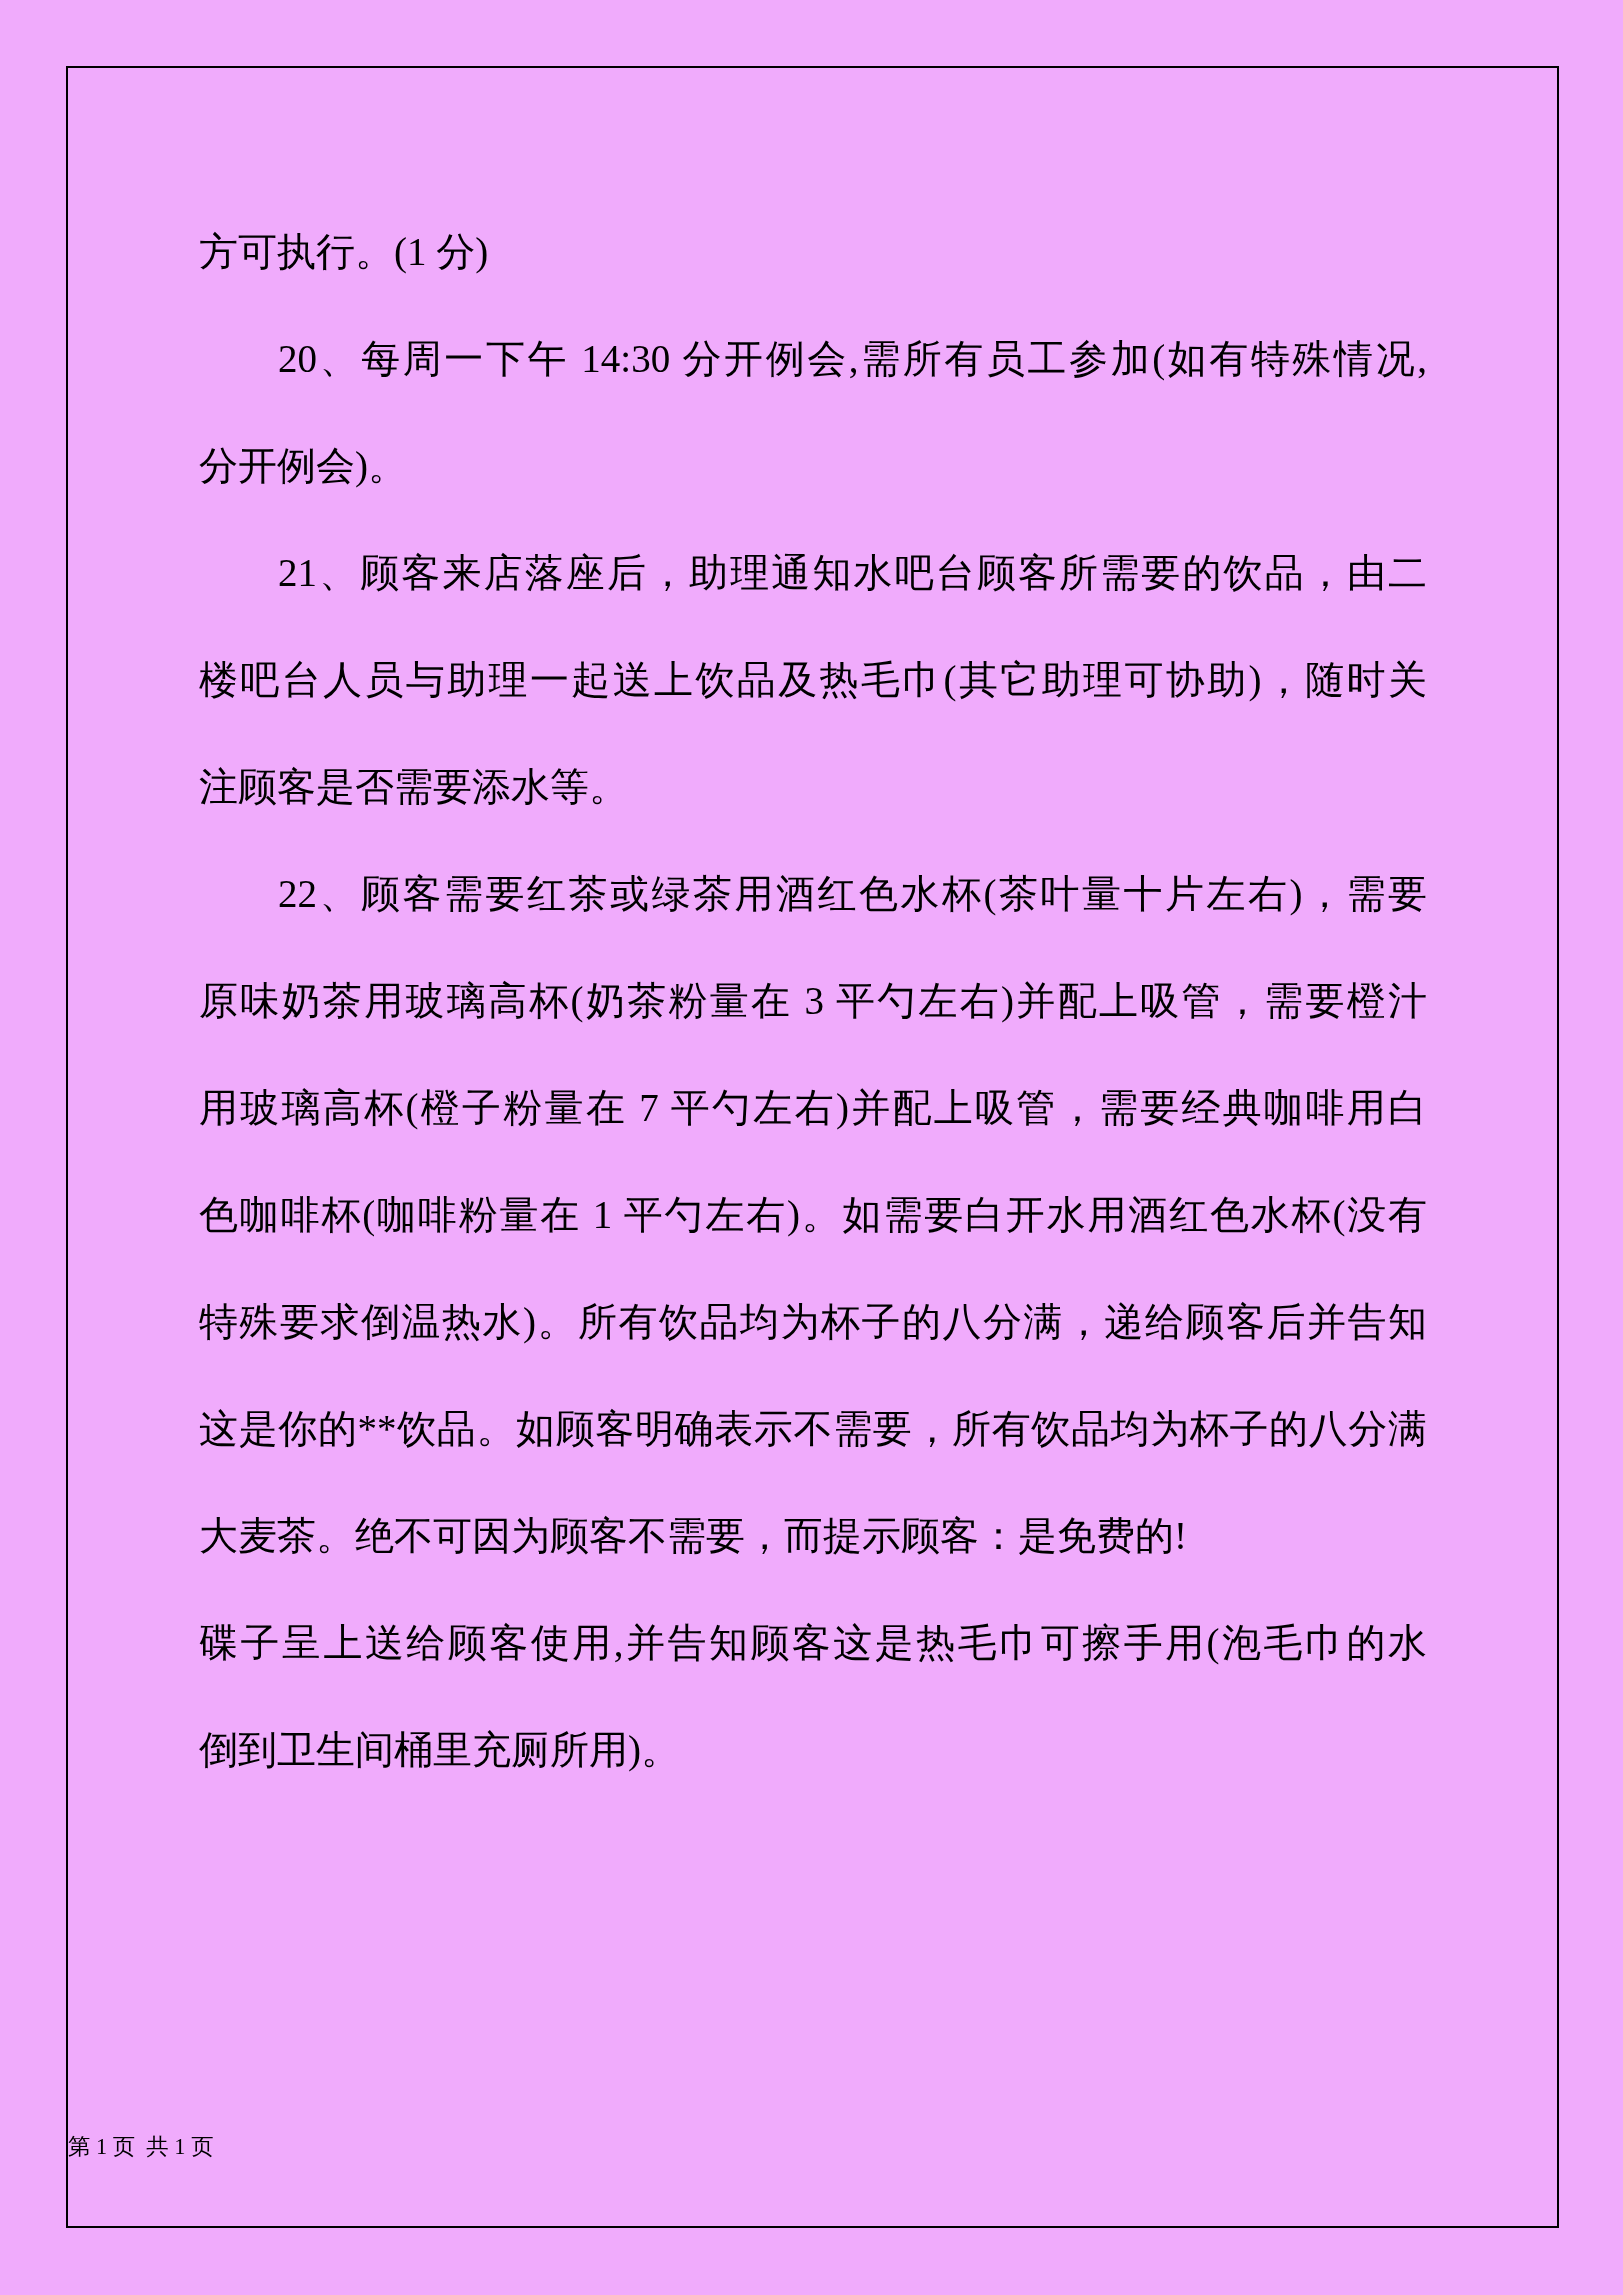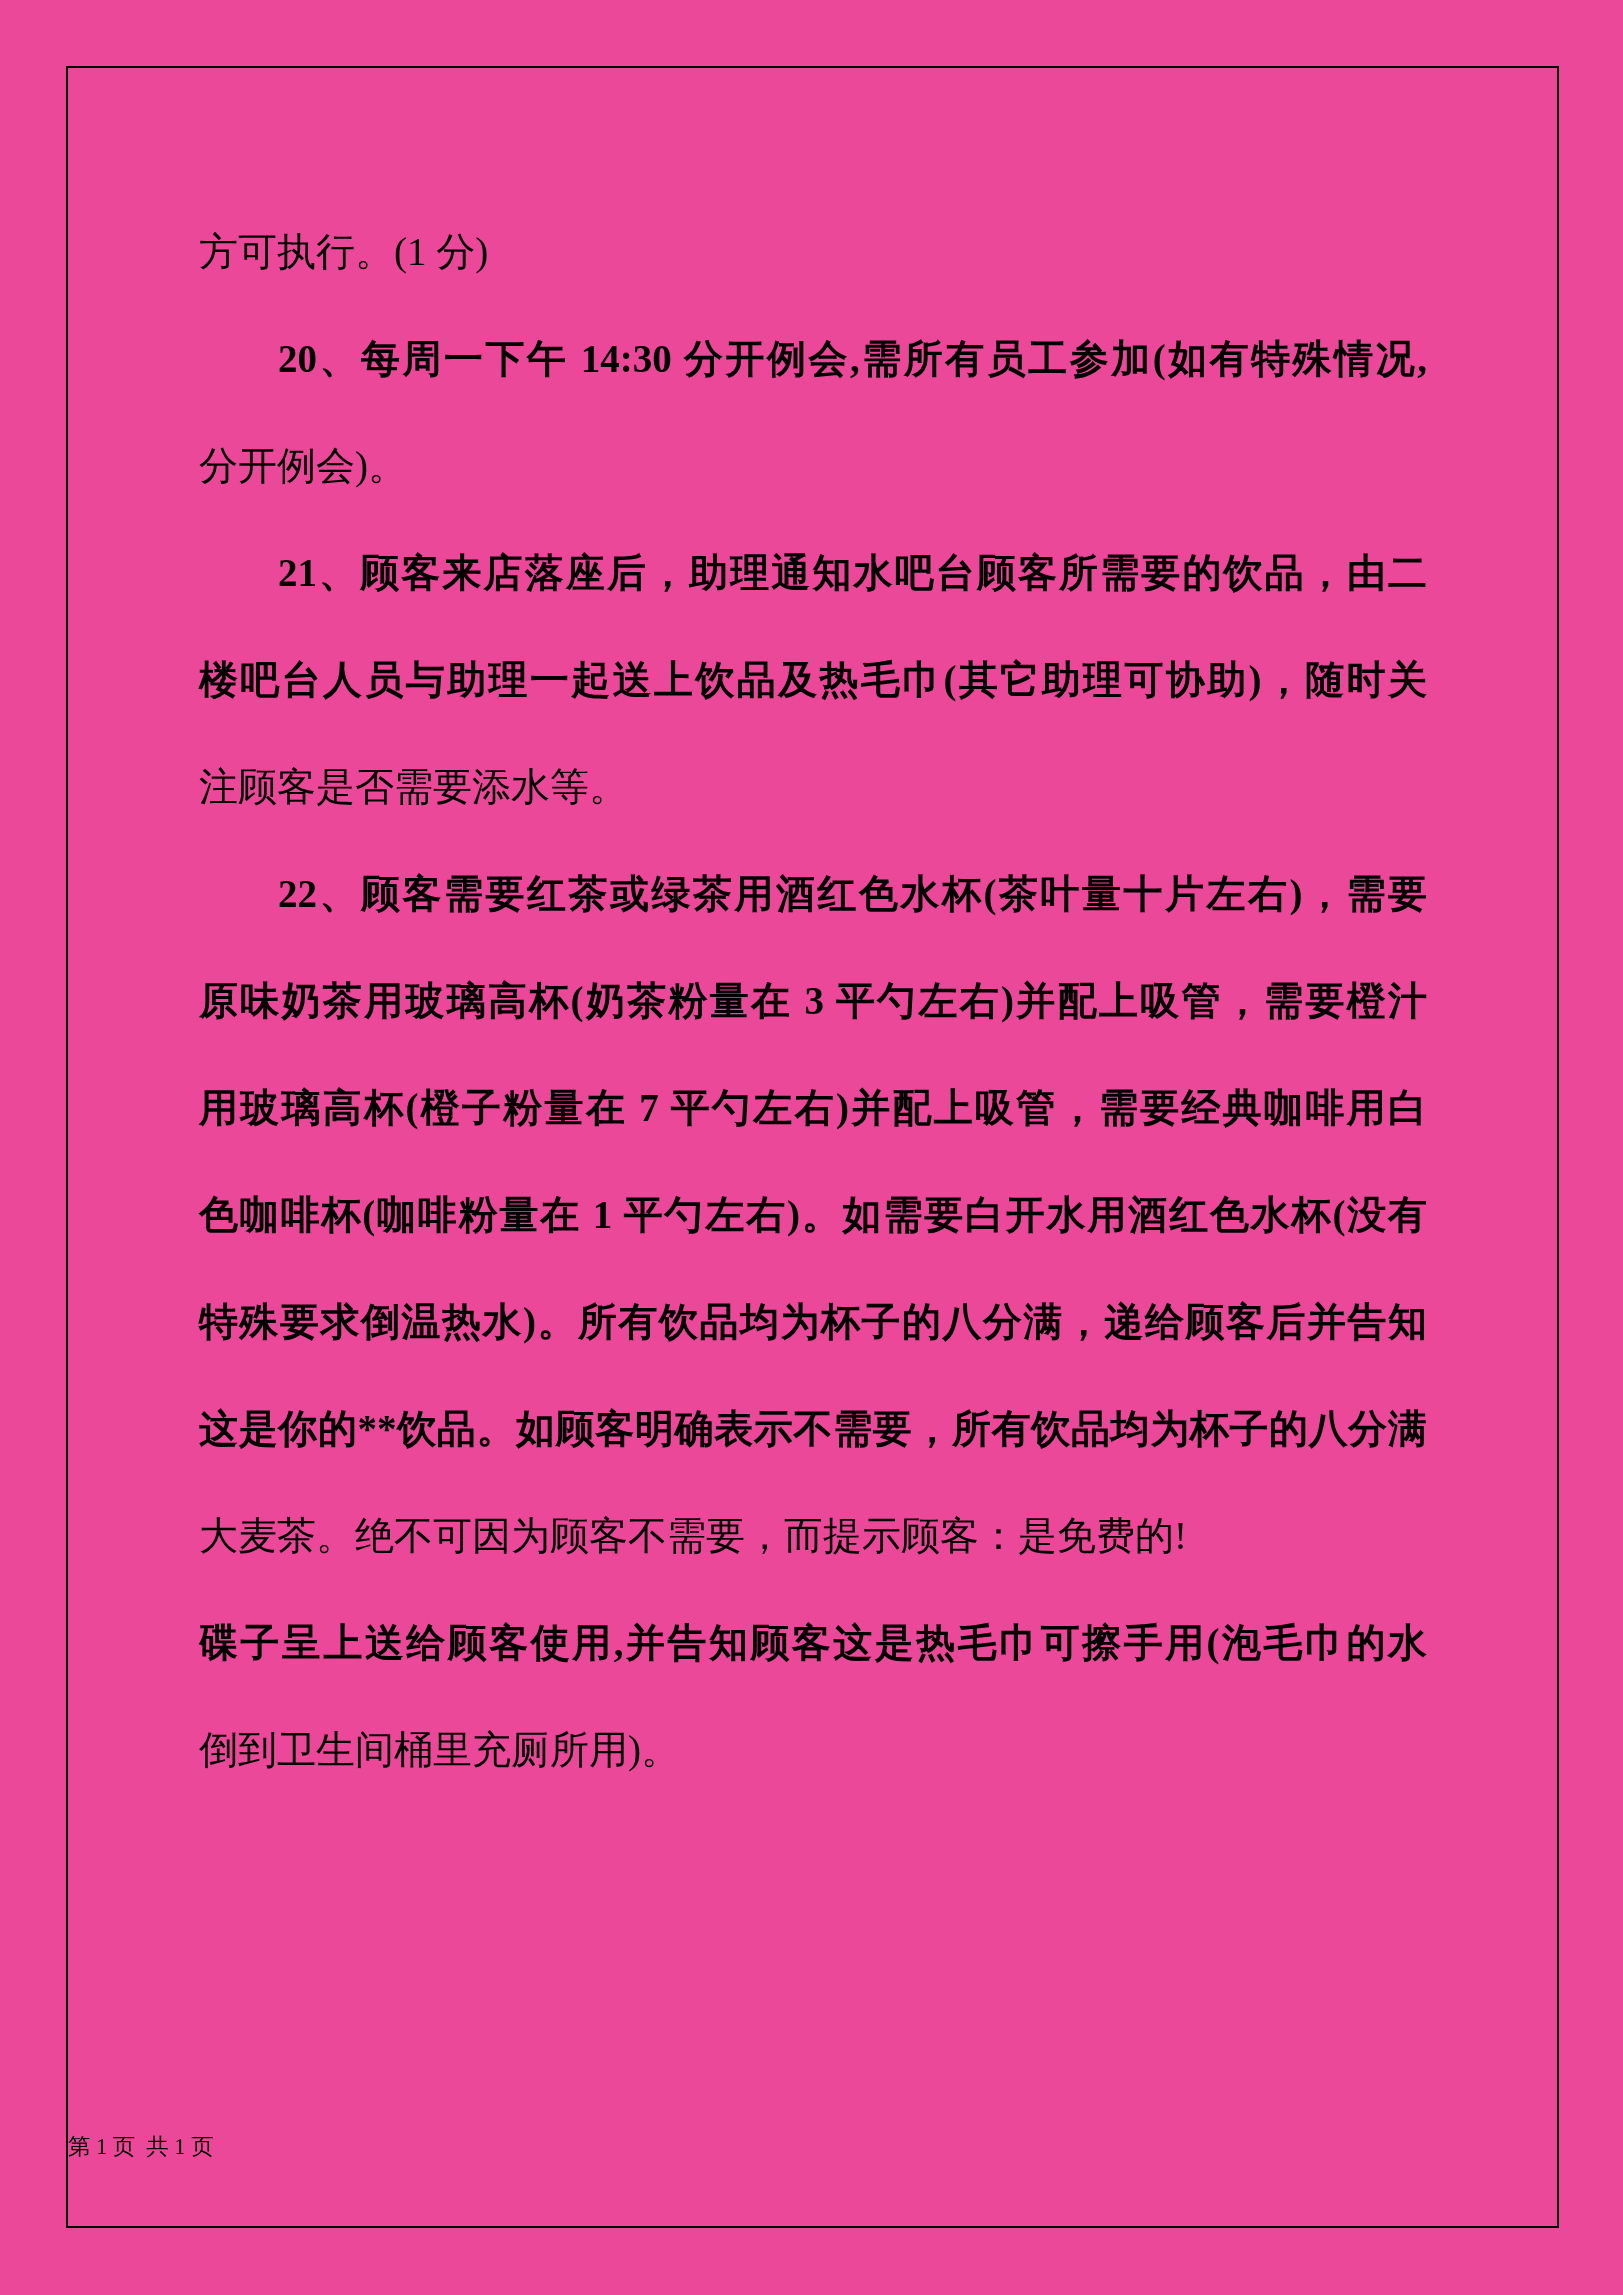--- a/index.html
+++ b/index.html
@@ -4,21 +4,21 @@
 <style>
   html, body {
     margin: 0;
     padding: 0;
     background: #ffffff;
   }
   .page {
     position: relative;
     width: 1623px;
     height: 2295px;
-    background: #ec4899;
+    background: #f0abfc;
     font-family: "Liberation Serif", "DejaVu Serif", serif;
     color: #000000;
     overflow: hidden;
   }
   .frame {
     position: absolute;
     left: 66px;
     top: 66px;
     width: 1489px;
     height: 2158px;
@@ -34,21 +34,20 @@
     display: block;
     height: 107px;
     line-height: 107px;
     font-size: 39px;
     text-align: justify;
     text-justify: inter-character;
     letter-spacing: 0;
   }
   .line.full {
     text-align-last: justify;
-    font-weight: bold;
   }
   .line.indent {
     text-indent: 79px;
   }
   .footer {
     position: absolute;
     left: 0;
     right: 0;
     bottom: 64px;
     height: 31px;

